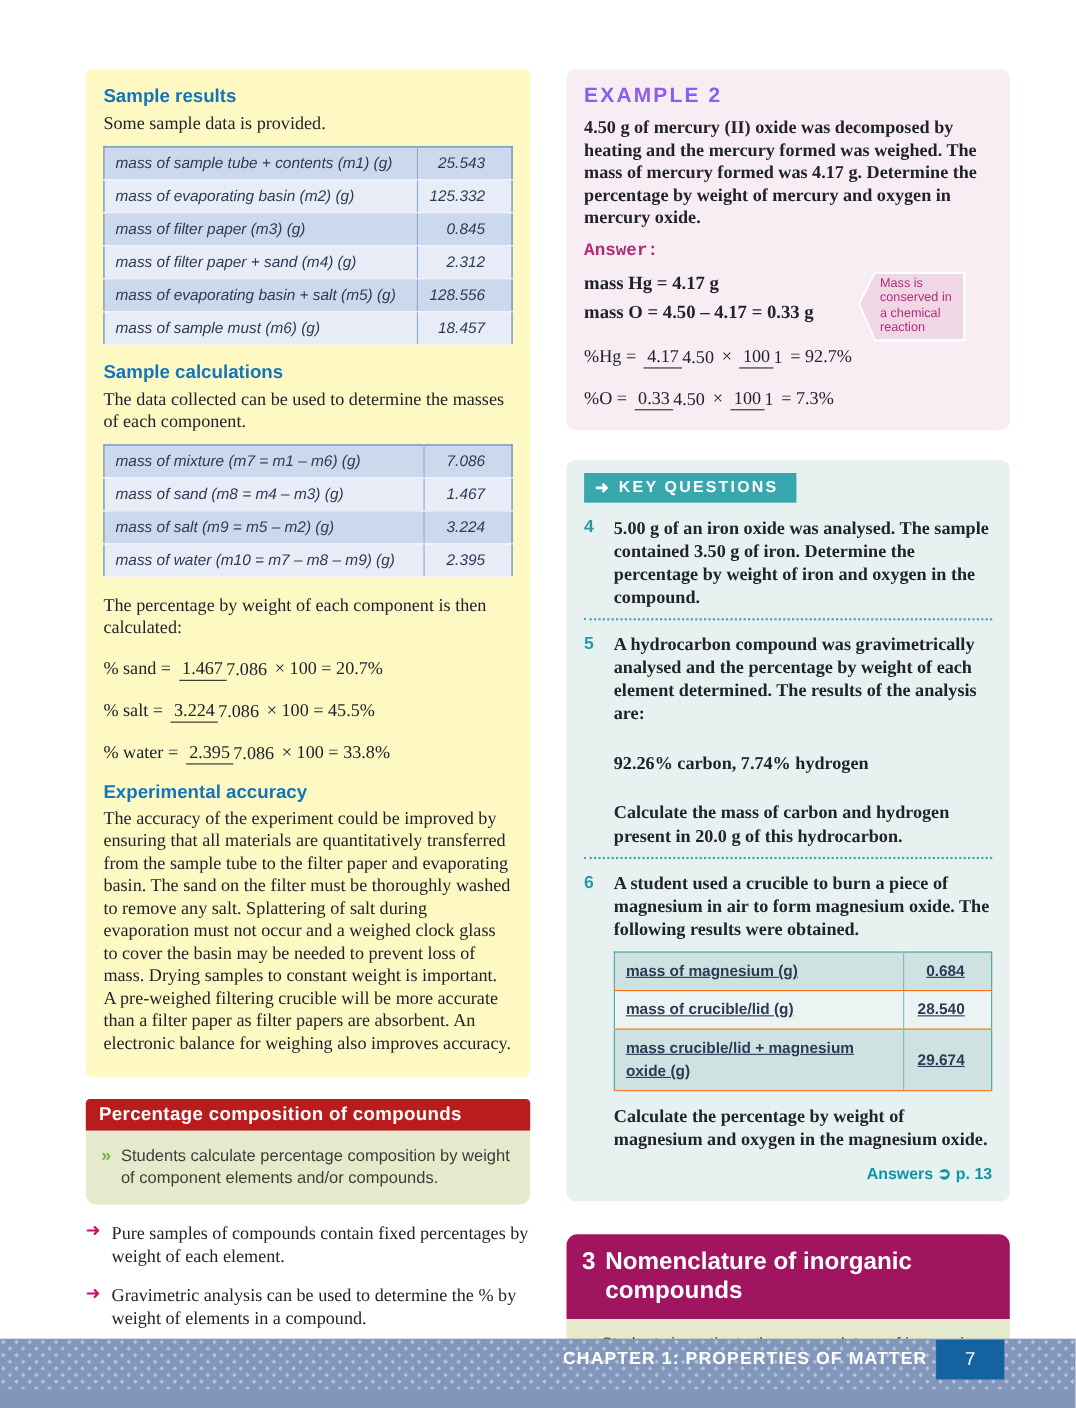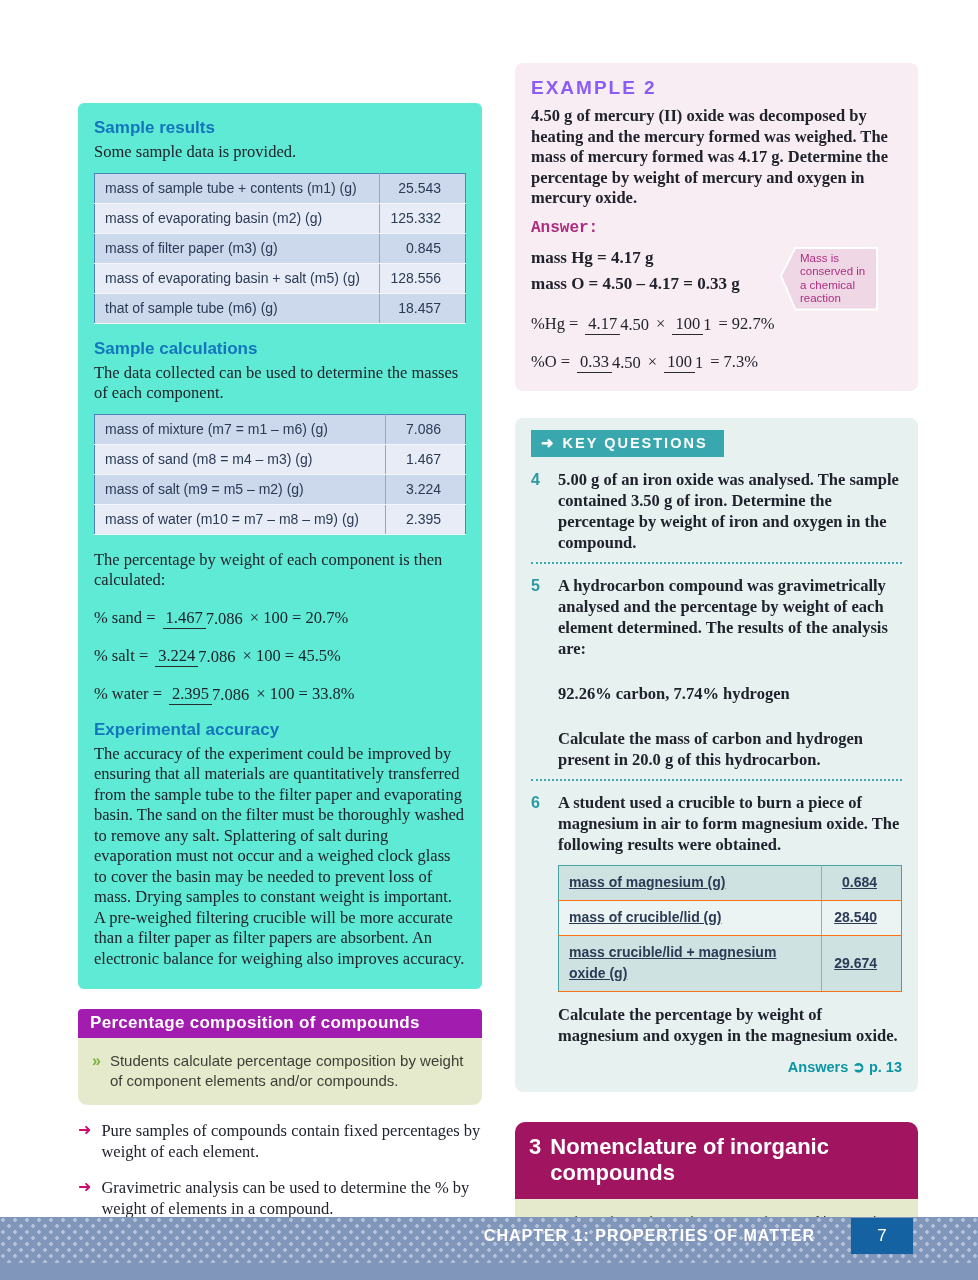--- a/index.html
+++ b/index.html
@@ -5,55 +5,55 @@
   * { margin:0; padding:0; box-sizing:border-box; }
   html,body { background:#ffffff; }
   .page {
     position:relative; width:978px; height:1280px; background:#ffffff;
     font-family:"Liberation Serif", serif; color:#1f2129; overflow:hidden;
   }
   .left-col  { position:absolute; left:78px;  top:63px; width:404px; }
   .right-col { position:absolute; left:515px; top:63px; width:403px; }
 
   
-  .left-panel { background:#5eead4; border-radius:6px; padding:15px 16px 20px;margin-top:40px; }
+  .left-panel { background:#fef9c3; border-radius:6px; padding:15px 16px 20px; }
   .sub-heading {
     font-family:"Liberation Sans", sans-serif; font-size:17px; font-weight:bold;
     color:#1375bc; margin-bottom:4px;
   }
   .mt { margin-top:15px; }
   .body-text { font-size:16.5px; line-height:20.5px; color:#20222c; }
 
   table.data-table {
     width:100%; border-collapse:collapse; margin-top:10px;
     font-family:"Liberation Sans", sans-serif; font-size:14px; color:#2b3a55;
   }
   table.data-table.blue { border:1px solid #4d84ba; }
   table.data-table td { padding:6.5px 10px; }
   table.data-table.blue tr:nth-child(odd)  td { background:#ccd9ec; }
   table.data-table.blue tr:nth-child(even) td { background:#e7ecf6; }
-  table.data-table.blue tr td { border-bottom:1px solid #f3f6fb; }
+  table.data-table.blue tr td { border-bottom:1px solid #f3f6fb;font-style:italic; }
   table.data-table.blue td.val { border-left:1px solid #8aa9cf; }
   table.data-table td.val { width:80px; text-align:right; padding-right:24px; }
 
   table.data-table.teal { border:1px solid #4ba0a4; }
   table.data-table.teal tr:nth-child(odd)  td { background:#cde2e1; }
   table.data-table.teal tr:nth-child(even) td { background:#ecf4f3; }
   table.data-table.teal tr td { border-bottom:1px solid #f97316;text-decoration:underline; }
   table.data-table.teal td.val { border-left:1px solid #7fb8ba; }
 
   
   .formula { display:flex; align-items:center; gap:7px; margin-top:17px; font-size:16.5px; color:#20222c; }
   .frac { display:inline-flex; flex-direction:row; align-items:center; text-align:right; line-height:19px; }
   .frac .num { display:block; padding:0 3px 1px; border-bottom:1.4px solid #2a2a2a; }
   .frac .den { display:block; padding-top:1px; }
 
   
   .banner-mauve {
-    margin-top:20px; background:#a21caf; color:#ffffff; border-radius:4px 4px 0 0;
+    margin-top:20px; background:#b91c1c; color:#ffffff; border-radius:4px 4px 0 0;
     font-family:"Liberation Sans", sans-serif; font-weight:bold; font-size:17px;
     padding:4px 12px 5px; letter-spacing:0.3px;
   }
   .banner-dark {
     margin-top:30px; background:#a01460; color:#ffffff; border-radius:10px 10px 0 0;
     font-family:"Liberation Sans", sans-serif; font-weight:bold; font-size:22px;
     line-height:26px; padding:12px 14px 13px; display:flex; gap:9px;
   }
   .banner-dark .sec-num { flex:none; }
   .green-box {
@@ -117,21 +117,21 @@
   .footer { position:absolute; left:0; top:1217px; width:978px; height:63px; background:#8096bb; }
   .footer::before {
     content:""; position:absolute; left:0; top:0; right:0; height:46px;
     background-image:
       radial-gradient(circle at 3px 3px, rgba(255,255,255,0.40) 1.7px, transparent 1.9px),
       radial-gradient(circle at 9px 9px, rgba(255,255,255,0.40) 1.7px, transparent 1.9px);
     background-size:12px 12px;
   }
   .footer-inner {
     position:absolute; top:1px; right:65px; height:36px;
-    display:flex; align-items:center; gap:36px;
+    display:flex; align-items:center; gap:8px;
   }
   .chapter-label {
     font-family:"Liberation Sans", sans-serif; font-weight:bold; font-size:16px;
     letter-spacing:1px; color:#ffffff; position:relative; z-index:2;
   }
   .page-number-box {
     width:62px; height:36px; background:#1562a3; color:#ffffff; text-align:center;
     line-height:36px; font-family:"Liberation Sans", sans-serif; font-size:17px;
     position:relative; z-index:2;
   }
@@ -154,25 +154,29 @@
             </tr>
           <tr>
               <td class="lbl">mass of evaporating basin (m2) (g)</td>
               <td class="val">125.332</td>
             </tr>
           <tr>
               <td class="lbl">mass of filter paper (m3) (g)</td>
               <td class="val">0.845</td>
             </tr>
           <tr>
+              <td class="lbl">mass of filter paper + sand (m4) (g)</td>
+              <td class="val">2.312</td>
+            </tr>
+          <tr>
               <td class="lbl">mass of evaporating basin + salt (m5) (g)</td>
               <td class="val">128.556</td>
             </tr>
           <tr>
-              <td class="lbl">that of sample tube (m6) (g)</td>
+              <td class="lbl">mass of sample must (m6) (g)</td>
               <td class="val">18.457</td>
             </tr>
         </tbody>
       </table>
 
       <h3 class="sub-heading mt">Sample calculations</h3>
       <p class="body-text">The data collected can be used to determine the masses of each component.</p>
 
       <table class="data-table blue">
         <tbody>

